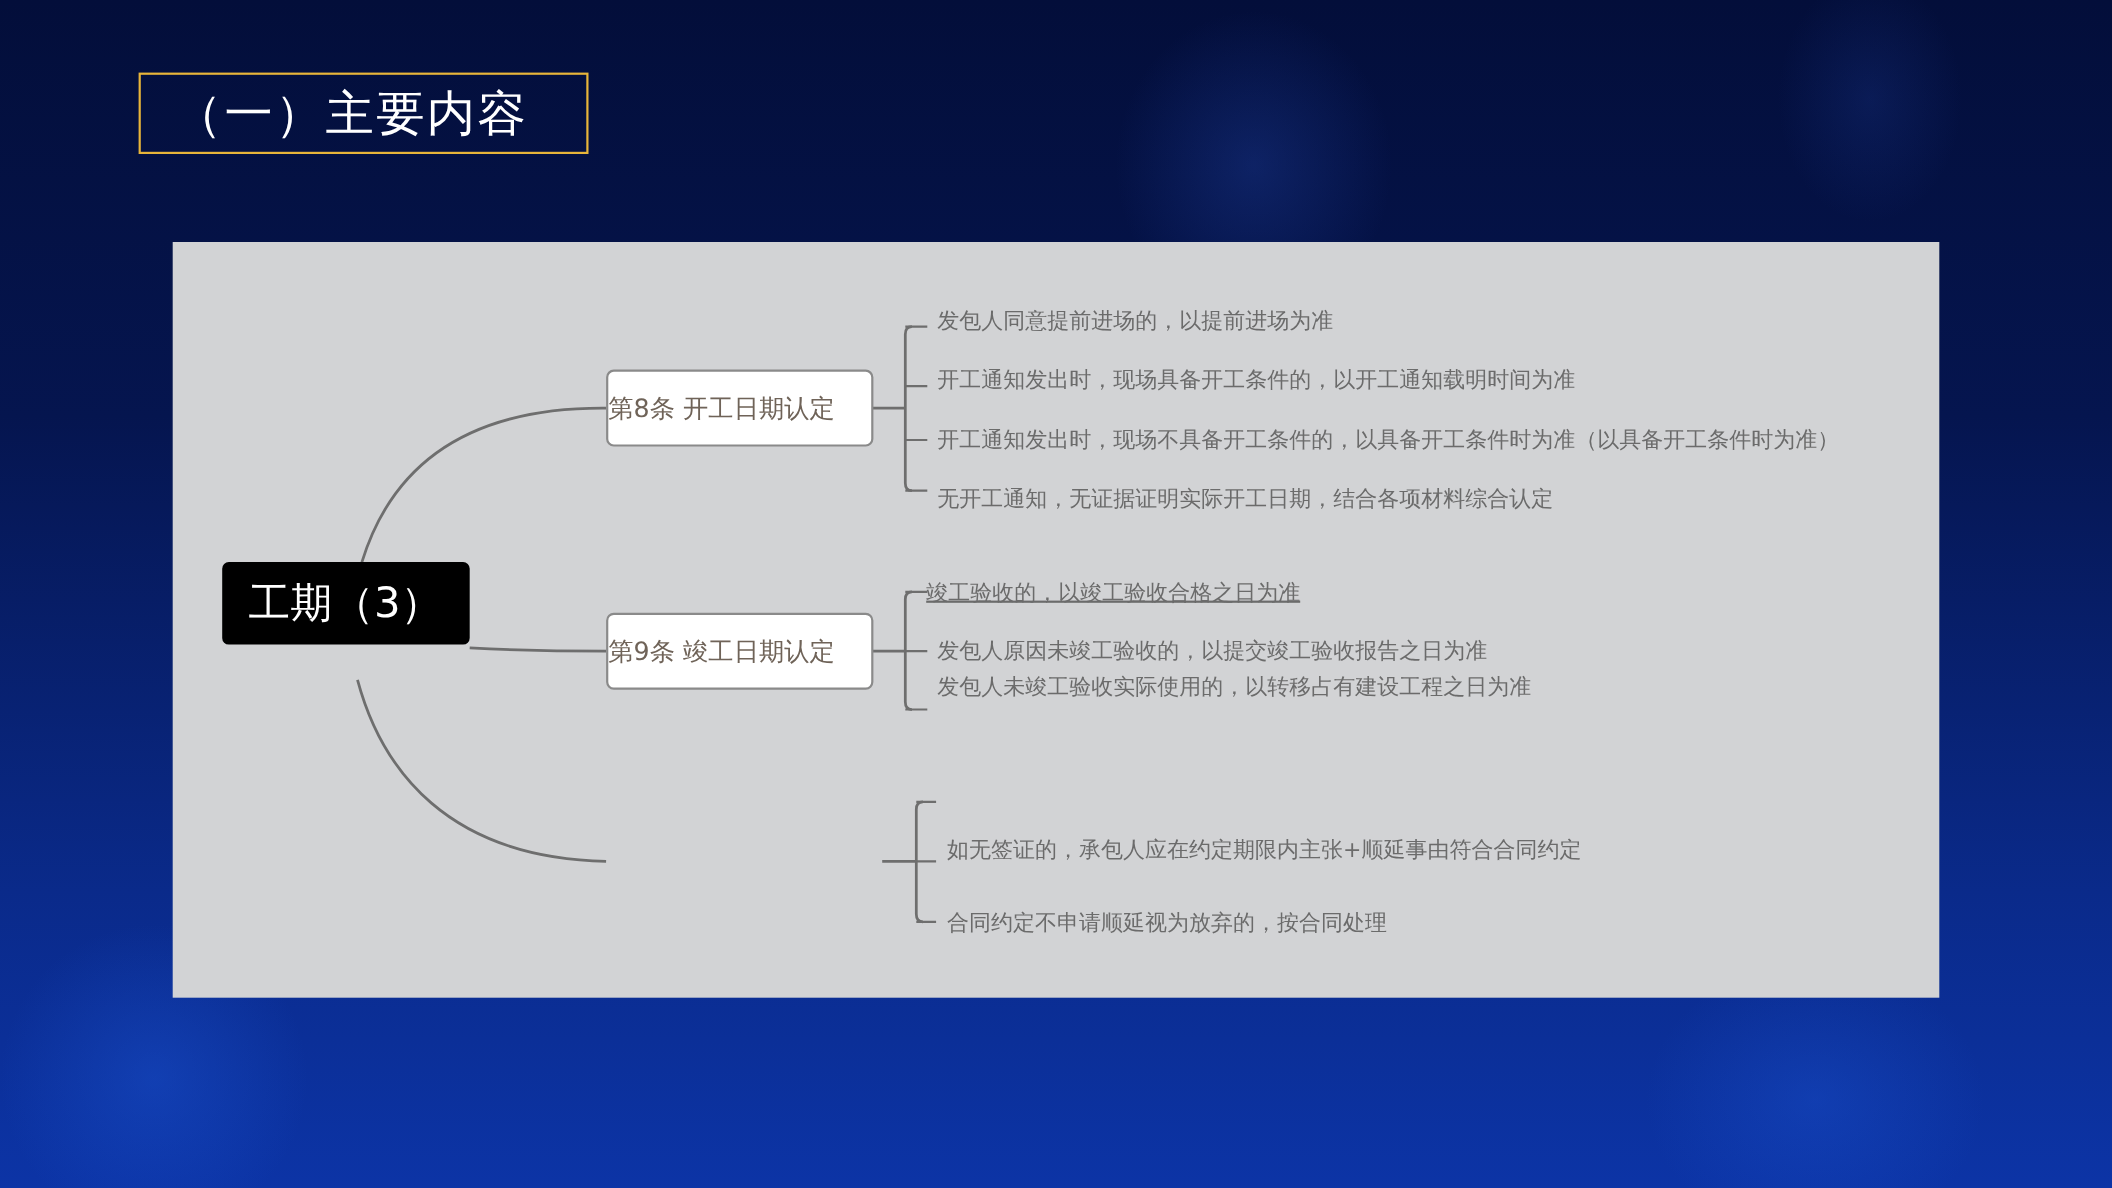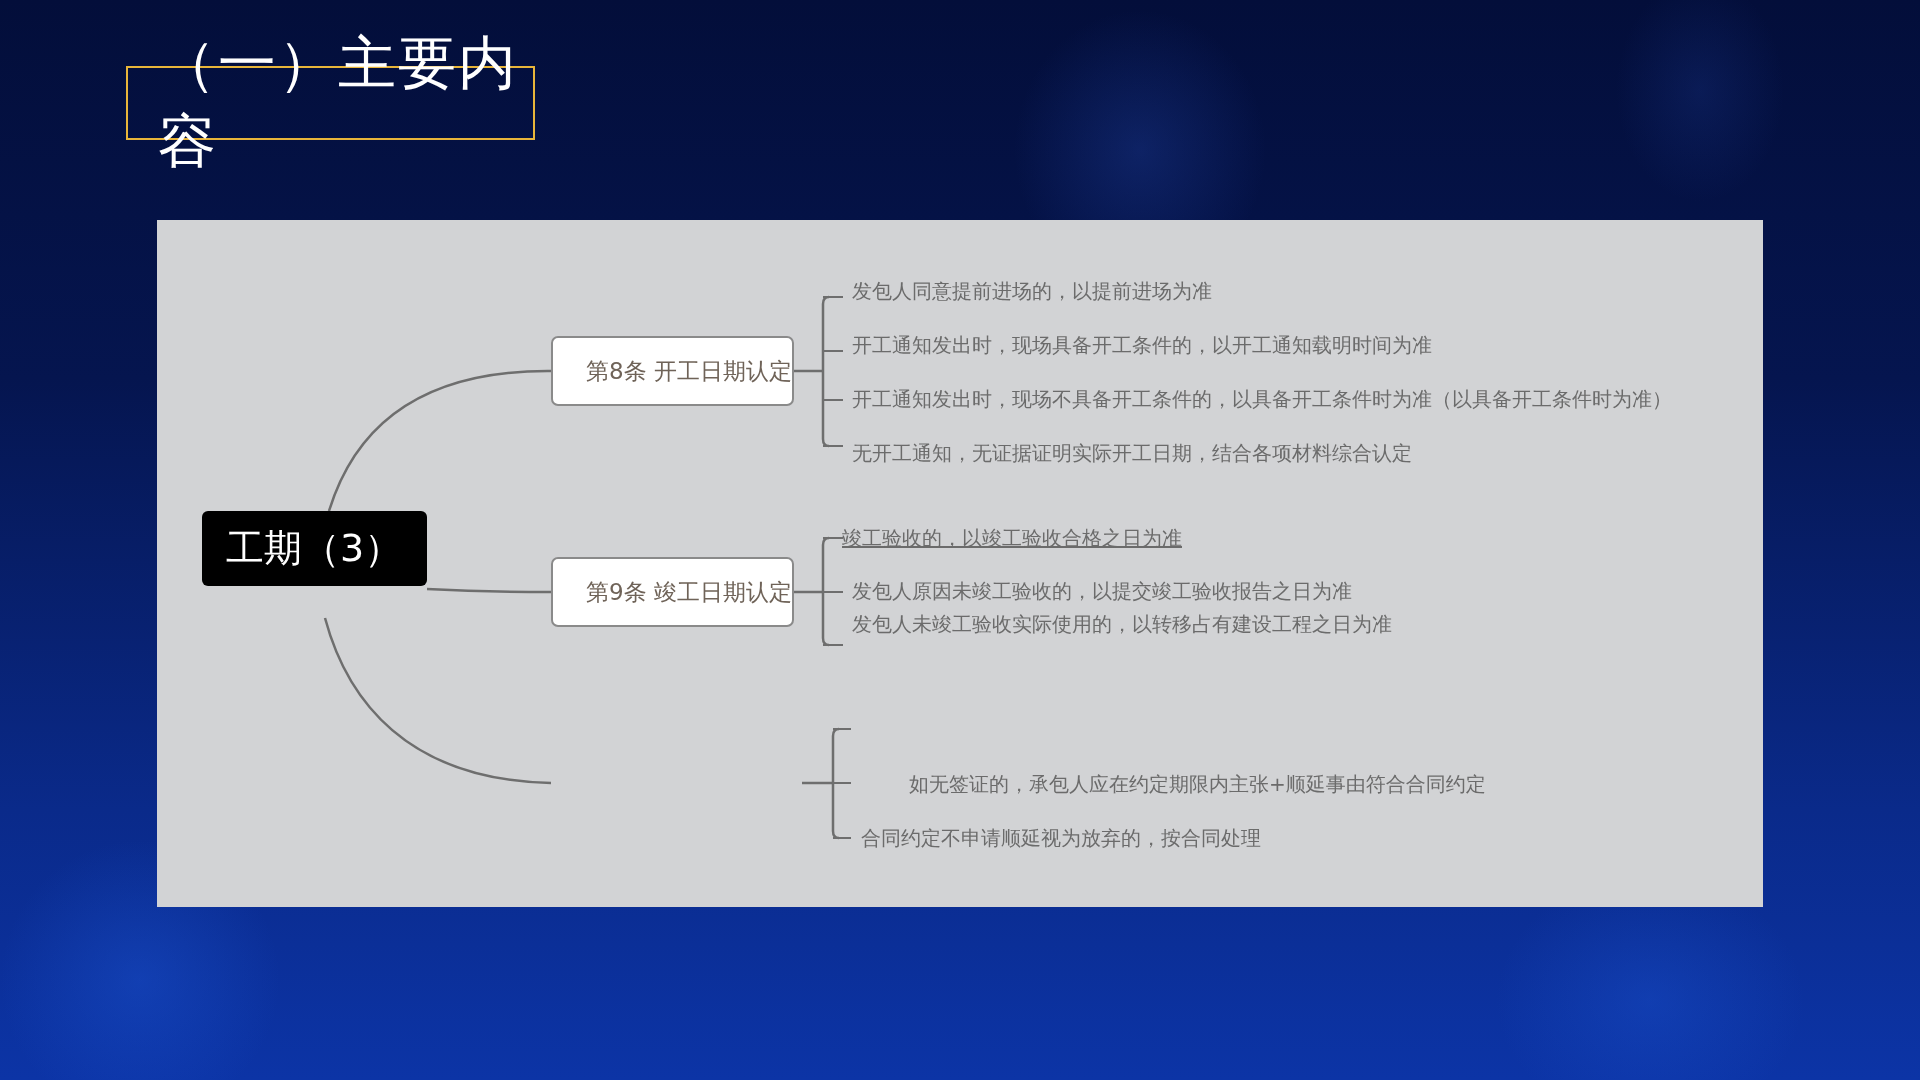--- a/index.html
+++ b/index.html
@@ -11,36 +11,36 @@
       radial-gradient(ellipse 120px 160px at 1700px 90px, rgba(40,80,190,0.18), rgba(0,0,0,0) 70%),
       radial-gradient(ellipse 200px 200px at 140px 980px, rgba(30,90,220,0.35), rgba(0,0,0,0) 70%),
       radial-gradient(ellipse 220px 180px at 1650px 1000px, rgba(30,90,220,0.30), rgba(0,0,0,0) 70%),
       linear-gradient(180deg, #030e3a 0%, #05154f 35%, #0a2a8a 75%, #0c34a6 100%);
   }
   .title-box {
     position: absolute; left: 126px; top: 66px; width: 409px; height: 74px;
     border: 2px solid #e8b53a; box-sizing: border-box;
     display: flex; align-items: center; padding-left: 30px;
   }
-  .title-text { color: #ffffff; font-size: 58px; letter-spacing: 2px; }
+  .title-text { color: #ffffff; font-size: 44px; letter-spacing: 2px; }
   .panel {
     position: absolute; left: 157px; top: 220px; width: 1606px; height: 687px;
     background: #d2d3d5;
   }
   svg.links { position: absolute; left: 0; top: 0; }
   .root {
     position: absolute; left: 45px; top: 291px; width: 225px; height: 75px;
     background: #000; border-radius: 6px; display: flex; align-items: center;
     padding-left: 24px; box-sizing: border-box;
   }
   .root-text { color: #fff; font-size: 38px; }
   .branch {
     position: absolute; height: 70px; background: #fff; border: 2px solid #8a8a8a;
     border-radius: 7px; box-sizing: border-box; display: flex; align-items: center;
-    justify-content: flex-end;
+    justify-content: flex-start;
   }
   .branch-text { color: #6f6358; font-size: 23px; white-space: nowrap; }
   .leaf {
     position: absolute; color: #6b6b6b; font-size: 20px; white-space: nowrap;
     line-height: 24px; transform: translateY(-12px);
   }
 </style>
 </head>
 <body>
 
@@ -83,15 +83,15 @@
 
   <div class="leaf" style="left:695px; top:71px;">发包人同意提前进场的，以提前进场为准</div>
   <div class="leaf" style="left:695px; top:125px;">开工通知发出时，现场具备开工条件的，以开工通知载明时间为准</div>
   <div class="leaf" style="left:695px; top:179px;">开工通知发出时，现场不具备开工条件的，以具备开工条件时为准（以具备开工条件时为准）</div>
   <div class="leaf" style="left:695px; top:233px;">无开工通知，无证据证明实际开工日期，结合各项材料综合认定</div>
 
   <div class="leaf" style="left:685px; top:318px;text-decoration:underline;">竣工验收的，以竣工验收合格之日为准</div>
   <div class="leaf" style="left:695px; top:371px;">发包人原因未竣工验收的，以提交竣工验收报告之日为准</div>
   <div class="leaf" style="left:695px; top:404px;">发包人未竣工验收实际使用的，以转移占有建设工程之日为准</div>
 
-  <div class="leaf" style="left:704px; top:564px;margin-left:48px;">如无签证的，承包人应在约定期限内主张+顺延事由符合合同约定</div>
+  <div class="leaf" style="left:704px; top:552px;">如无签证的，承包人应在约定期限内主张+顺延事由符合合同约定</div>
   <div class="leaf" style="left:704px; top:618px;">合同约定不申请顺延视为放弃的，按合同处理</div>
 </div>
 
 </body></html>

